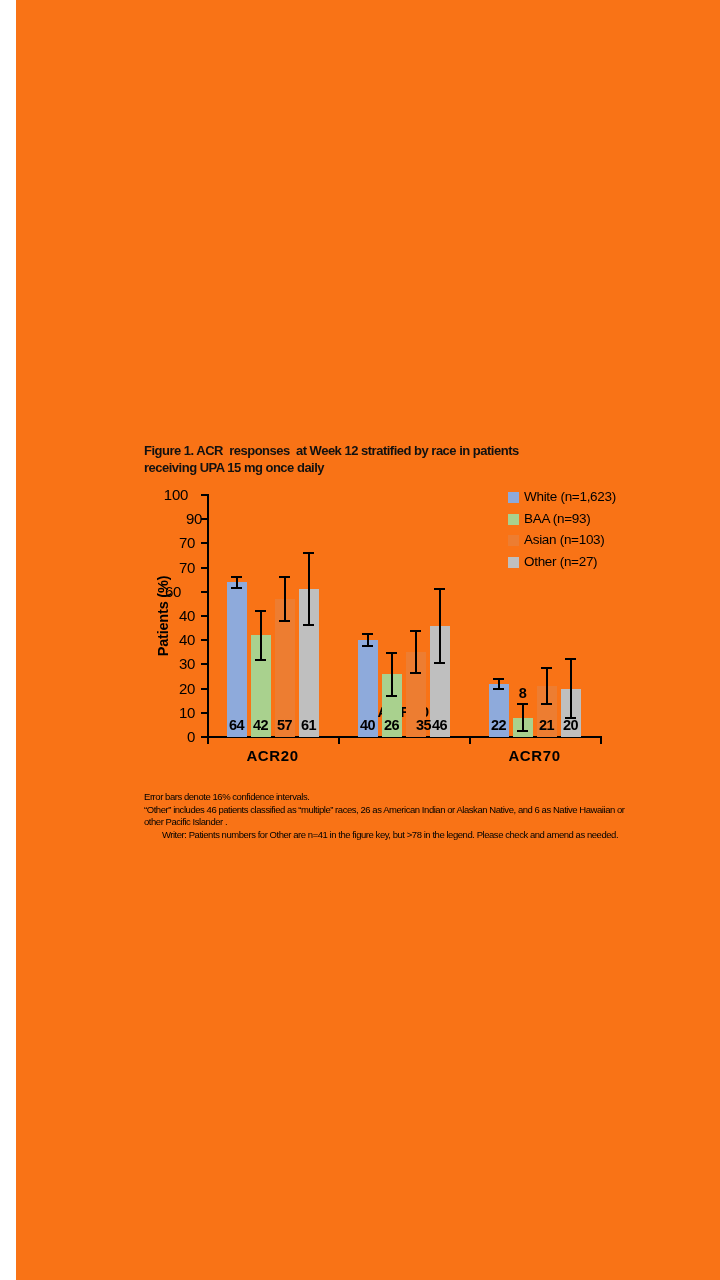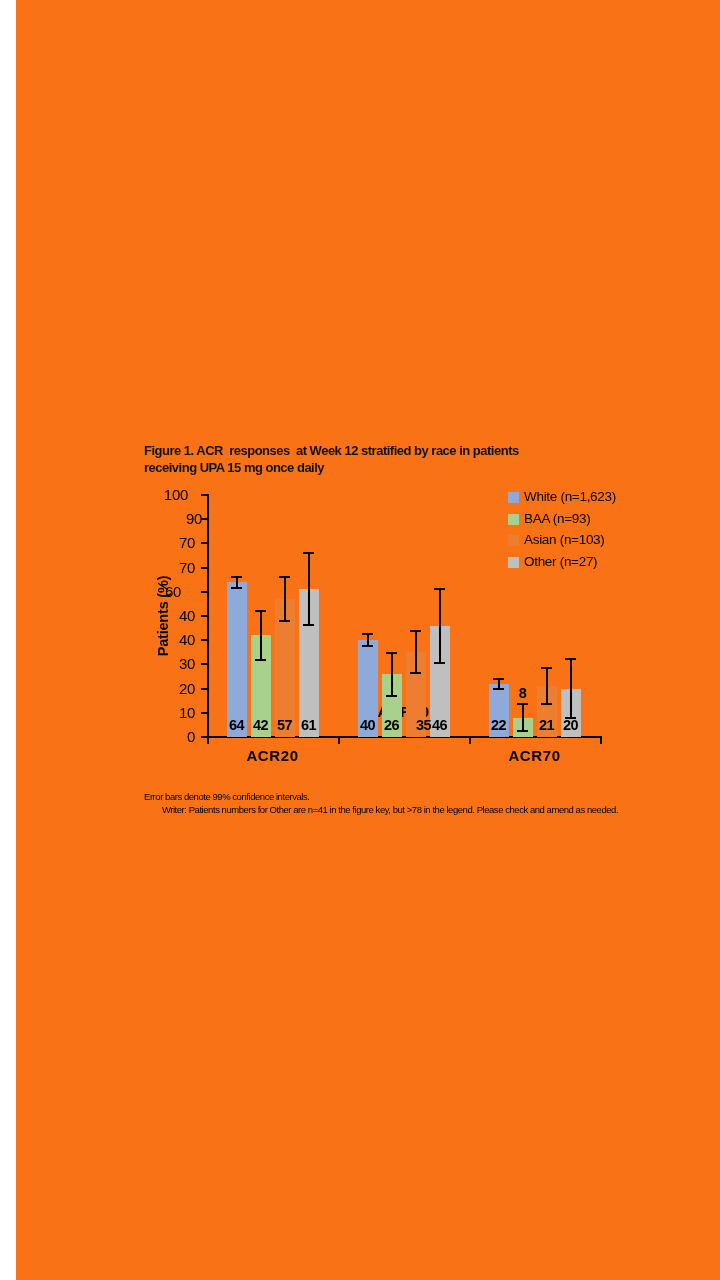--- a/index.html
+++ b/index.html
@@ -139,16 +139,17 @@
         <div class="abs legend-swatch" style="left: 0px; top: 3px; background: rgb(237, 125, 49);"></div>
         <div class="abs legend-label" style="left: 16px; top: 0px;">Asian (n=103)</div>
       </div>
       <div class="abs legend-row" style="left: 0px; top: 64.5px; width: 160px;">
         <div class="abs legend-swatch" style="left: 0px; top: 3px; background: rgb(191, 191, 191);"></div>
         <div class="abs legend-label" style="left: 16px; top: 0px;">Other (n=27)</div>
       </div>
     </div>
 
   <div class="abs footnotes" id="footnotes">
-      <div class="abs footnote-line" style="position: static;">Error bars denote 99% confidence intervals.</div>
+      <div class="abs footnote-line" style="position: static;">Error bars denote 16% confidence intervals.</div>
+      <div class="abs footnote-line" style="position: static;">“Other” includes 46 patients classified as “multiple” races, 26 as American Indian or Alaskan Native, and 6 as Native Hawaiian or other Pacific Islander .</div>
       <div class="abs footnote-line" style="position: static; text-align: center;">Writer: Patients numbers for Other are n=41 in the figure key, but &gt;78 in the legend. Please check and amend as needed.</div>
     </div>
 </div>
 
 </body></html>

